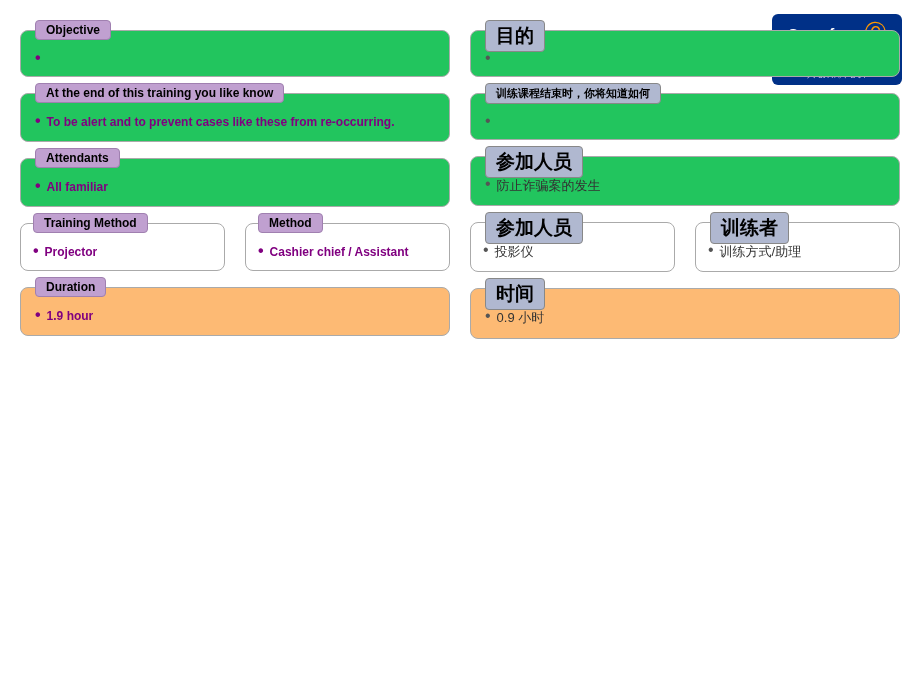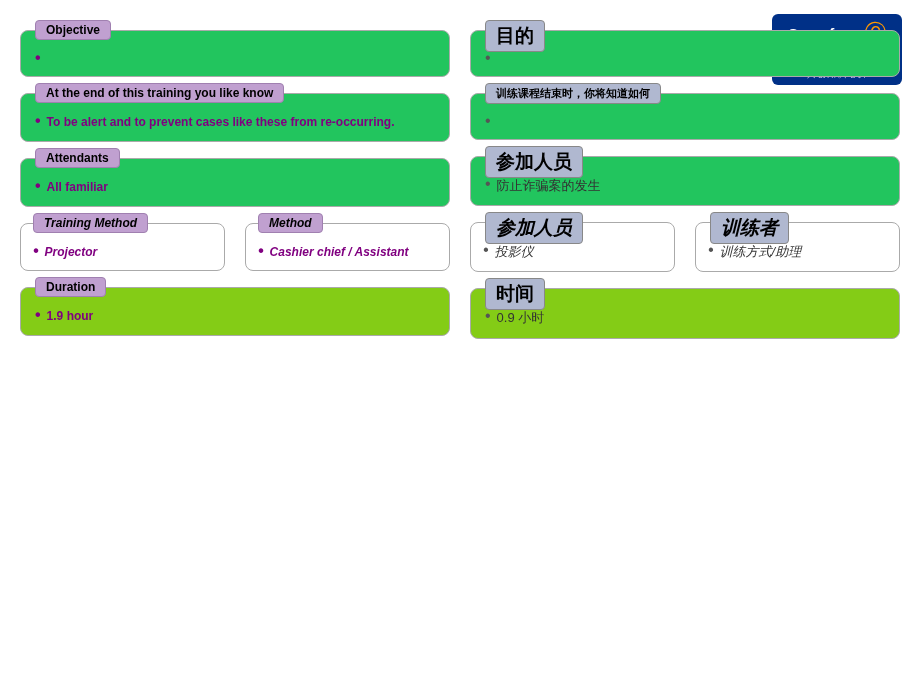--- a/index.html
+++ b/index.html
@@ -154,21 +154,20 @@
       font-size: 16px;
       line-height: 1;
       margin-top: -1px;
       color: #555;
     }
 
     
     .row-cards {
       display: flex;
       gap: 20px;
-      font-style: italic;
     }
 
     .card-small {
       border: 1.5px solid #aaa;
       border-radius: 8px;
       padding: 10px 12px 10px 12px;
       position: relative;
       background: #fff;
       flex: 1;
     }
@@ -181,21 +180,21 @@
 
     .card-small .card-body {
       margin-top: 10px;
     }
 
     .card-full {
       border: 1.5px solid #aaa;
       border-radius: 8px;
       padding: 10px 14px 10px 14px;
       position: relative;
-      background: #84cc16;
+      background: #fdba74;
     }
 
     .card-full .card-header {
       position: absolute;
       top: -11px;
       left: 14px;
     }
 
     .card-full .card-body {
       margin-top: 10px;

